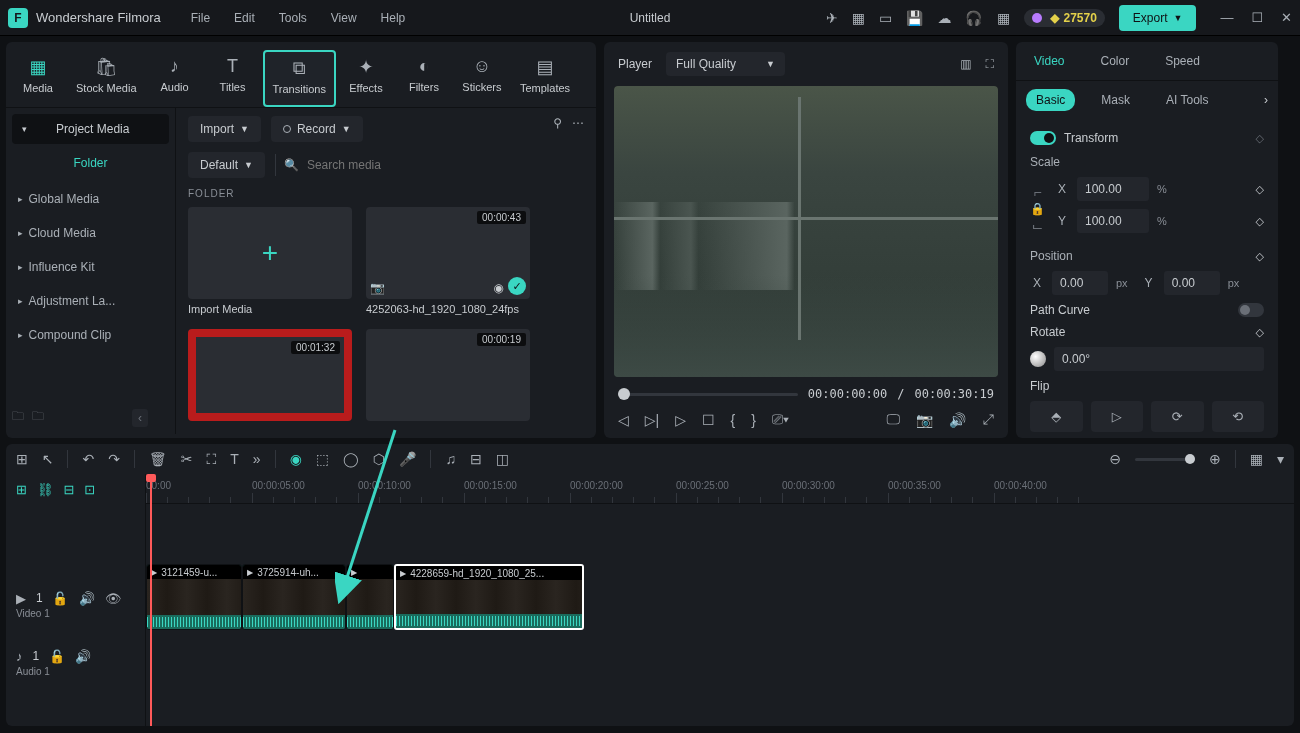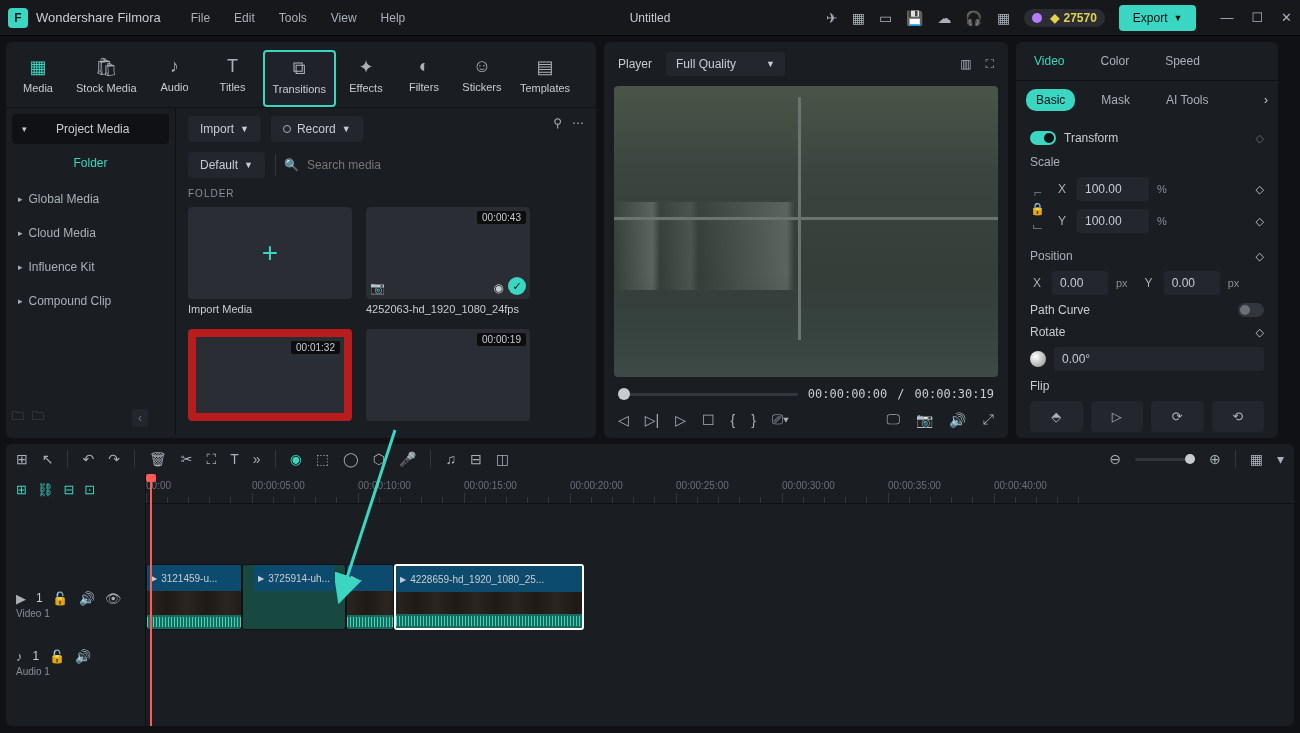--- a/index.html
+++ b/index.html
@@ -128,21 +128,21 @@
 .ruler span{position:absolute;top:6px}
 .ruler .tick{position:absolute;bottom:0;width:1px;height:6px;background:#32363d}
 .ruler .tick.major{height:10px}
 .playhead{position:absolute;top:0;bottom:0;width:2px;background:#ff5a5a;z-index:5;left:4px}
 .playhead:before{content:"";position:absolute;top:0;left:-4px;width:10px;height:8px;background:#ff5a5a;border-radius:2px}
 .track-area{position:relative}
 .gap{height:56px}
 .vtrack{height:76px;display:flex;position:relative;padding-top:4px}
 .clip{height:66px;border:1px solid #0f1114;border-radius:3px;background:#174940;position:relative;overflow:hidden;display:flex;flex-direction:column}
 .clip.selected{border:2px solid #fff}
-.clip-head{height:26px;background:#0c4a6e;display:flex;align-items:center;gap:4px;padding:0 4px;font-size:10px;color:#c8ccd0;white-space:nowrap;overflow:hidden}
+.clip-head{height:14px;background:#000000;display:flex;align-items:center;gap:4px;padding:0 4px;font-size:10px;color:#c8ccd0;white-space:nowrap;overflow:hidden}
 .clip-head:before{content:"▶";font-size:8px}
 .clip-thumbs{flex:1;background:linear-gradient(90deg,#2a2520 0%,#1f1a15 50%,#2a2520 100%);background-size:40px 100%}
 .clip-wave{height:14px;background:#1a6b5c;position:relative}
 .clip-wave:after{content:"";position:absolute;inset:2px 0;background:repeating-linear-gradient(90deg,#3ad6c2 0,#3ad6c2 1px,transparent 1px,transparent 3px)}
 .atrack{height:40px}
 
 .arrow{position:absolute;left:335px;top:425px;z-index:20;pointer-events:none}
 .arrow svg{width:80px;height:180px}
 
 .knob{width:16px;height:16px;border-radius:50%;background:radial-gradient(circle at 35% 35%,#fff,#888);display:inline-block;vertical-align:middle}
@@ -232,20 +232,21 @@
       <div class="lib-side" style="position:relative">
         <div class="side-head">
             <span style="font-size:9px">▾</span>
             <span>Project Media</span>
             <span></span>
           </div>
         <div class="side-folder">Folder</div>
         <div class="side-item">Global Media</div>
         <div class="side-item">Cloud Media</div>
         <div class="side-item">Influence Kit</div>
+        <div class="side-item">Adjustment La...</div>
         <div class="side-item">Compound Clip</div>
         <div class="side-bottom">
           <span>🗀</span>
           <span>🗀</span>
           <span class="collapse-btn">‹</span>
         </div>
       </div>
       <div class="lib-main">
         <div class="lib-bar">
           <div class="pill">
@@ -544,21 +545,21 @@
         </div>
       <div class="playhead"></div>
       <div class="track-area">
         <div class="gap"></div>
         <div class="vtrack" id="vtrack">
             <div class="clip" style="width: 96px;">
               <div class="clip-head">3121459-u...</div>
               <div class="clip-thumbs"></div>
               <div class="clip-wave"></div>
             </div>
-            <div class="clip" style="width: 104px; align-items: center;">
+            <div class="clip" style="width: 104px;">
               <div class="clip-head">3725914-uh...</div>
               <div class="clip-thumbs"></div>
               <div class="clip-wave"></div>
             </div>
             <div class="clip" style="width: 48px;">
               <div class="clip-head"></div>
               <div class="clip-thumbs"></div>
               <div class="clip-wave"></div>
             </div>
             <div class="clip selected" style="width: 190px;">

